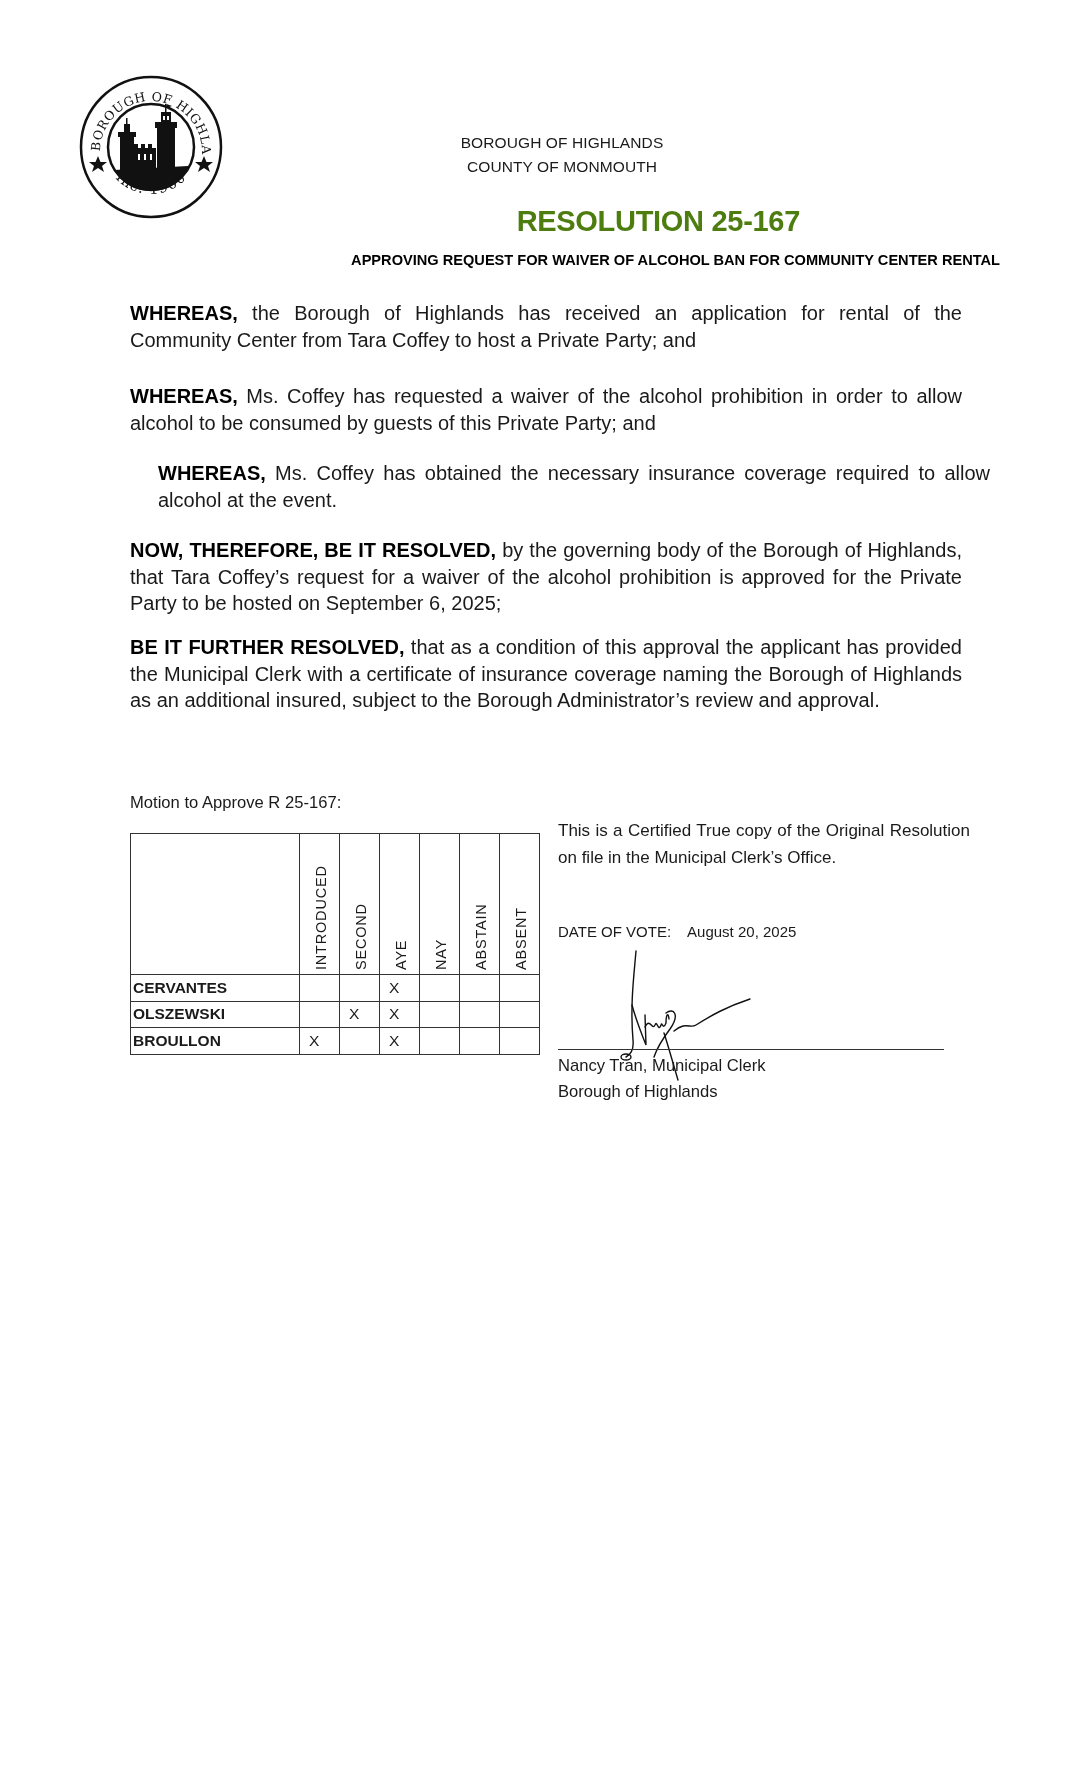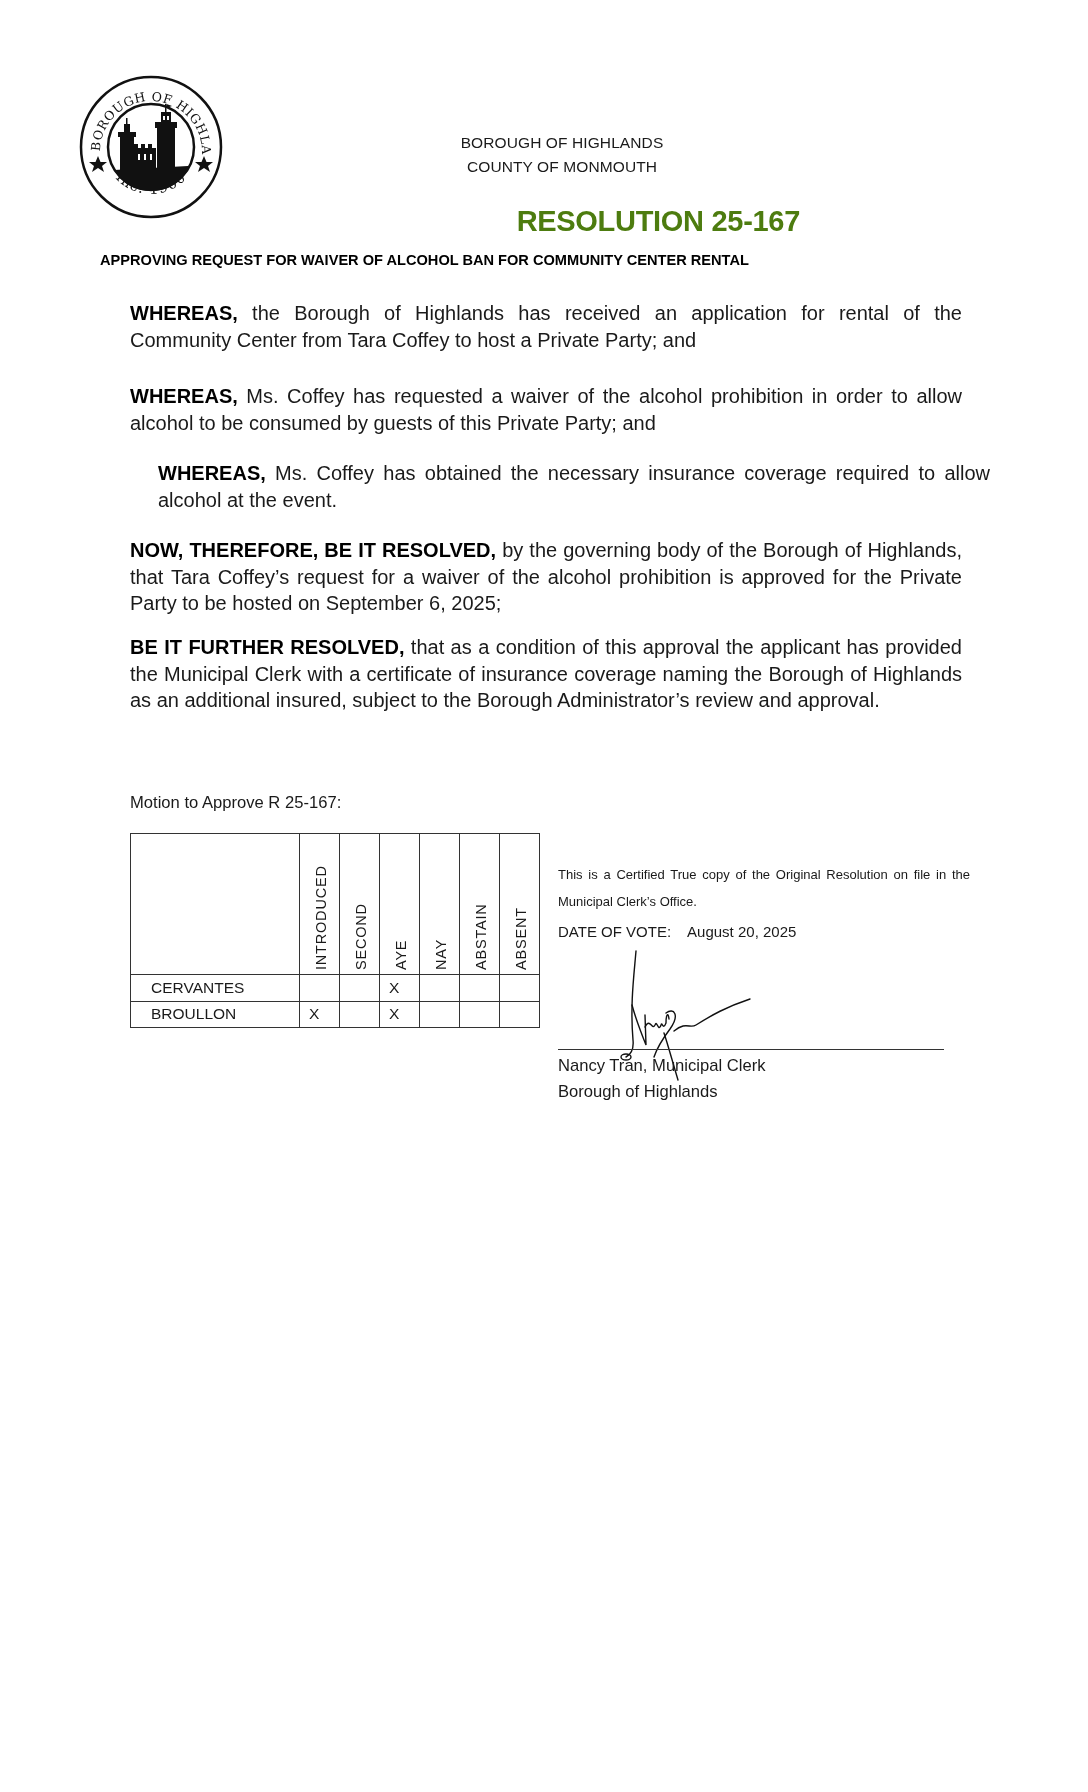--- a/index.html
+++ b/index.html
@@ -17,21 +17,21 @@
       left: 0; width: 1088px; text-align: center; font-size: 15.5px; color: #1a1a1a;
       letter-spacing: 0.1px;
     }
     #hdr-org { top: 134px; left: 312px; width: 500px; }
     #hdr-county { top: 158px; left: 312px; width: 500px; }
     #title {
       top: 205px; left: 300px; width: 500px; text-align: right;
       font-size: 29px; font-weight: bold; letter-spacing: -0.3px; color: #4d7c0f;
     }
     #subtitle {
-      top: 252px; left: 100px; width: 900px; text-align: left;
+      top: 252px; left: 100px; width: 900px; text-align: right;
       font-size: 14.6px; font-weight: bold; color: #000; letter-spacing: 0;
     }
 
     
     .para {
       left: 130px; width: 832px; font-size: 20px; line-height: 26.5px;
       text-align: justify; color: #1a1a1a;
     }
     .para b { color: #000; }
     #p1 { top: 300px; }
@@ -52,27 +52,27 @@
     }
     #vote-table th.name-col { width: 168px; height: 140px; }
     #vote-table th.vcol { width: 39px; height: 140px; position: relative; }
     #vote-table th.vcol span {
       position: absolute; left: 50%; bottom: 4px;
       transform-origin: left bottom;
       transform: translateX(9px) rotate(-90deg);
       white-space: nowrap; font-size: 14.5px; letter-spacing: 0.8px;
     }
     #vote-table td { height: 25.5px; }
-    #vote-table td.name { padding-left: 20px; text-align: left; }
+    #vote-table td.name { padding-left: 2px; text-align: left; font-weight: bold; }
     #vote-table td.mark { text-align: left; padding-left: 9px; }
 
     
     #cert-text {
-      left: 558px; top: 818px; width: 412px; font-size: 13px; line-height: 26.5px;
-      text-align: justify; color: #1a1a1a; margin-top: 44px;
+      left: 558px; top: 818px; width: 412px; font-size: 17px; line-height: 26.5px;
+      text-align: justify; color: #1a1a1a;
     }
     #date-line { left: 558px; top: 923px; font-size: 15px; color: #1a1a1a; }
     #date-line .dv { margin-left: 16px; }
     #sig-line { left: 558px; top: 1049px; width: 386px; border-top: 1.5px solid #333; }
     #signature { left: 600px; top: 945px; width: 200px; height: 150px; }
     #clerk-name { left: 558px; top: 1056px; font-size: 16.6px; color: #1a1a1a; }
     #clerk-org { left: 558px; top: 1082px; font-size: 16.6px; color: #1a1a1a; }
   </style>
 </head>
 <body>
@@ -160,20 +160,29 @@
       <tr>
         <td class="name">CERVANTES</td>
         <td class="mark"></td>
         <td class="mark"></td>
         <td class="mark">X</td>
         <td class="mark"></td>
         <td class="mark"></td>
         <td class="mark"></td>
       </tr>
       <tr>
+        <td class="name">OLSZEWSKI</td>
+        <td class="mark"></td>
+        <td class="mark">X</td>
+        <td class="mark">X</td>
+        <td class="mark"></td>
+        <td class="mark"></td>
+        <td class="mark"></td>
+      </tr>
+      <tr>
         <td class="name">BROULLON</td>
         <td class="mark">X</td>
         <td class="mark"></td>
         <td class="mark">X</td>
         <td class="mark"></td>
         <td class="mark"></td>
         <td class="mark"></td>
       </tr>
     </tbody>
 </table>

